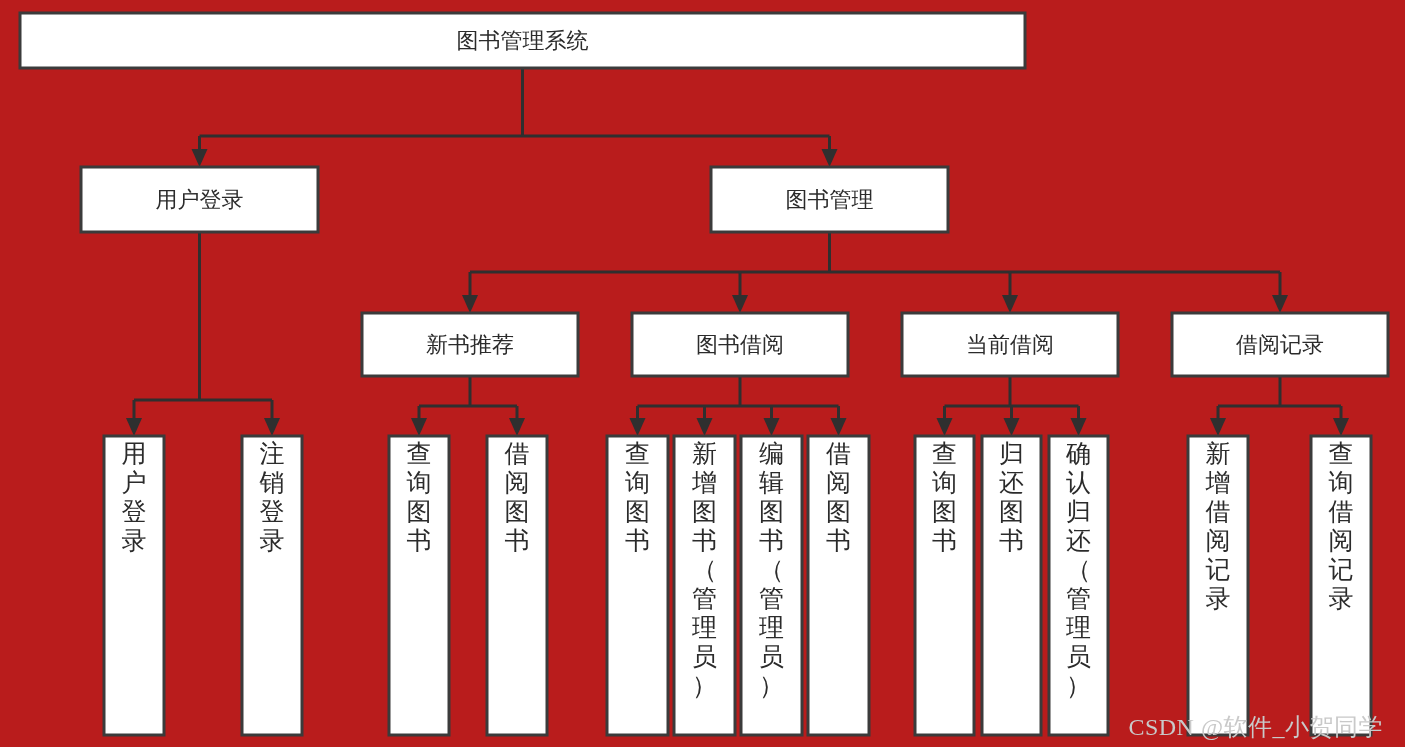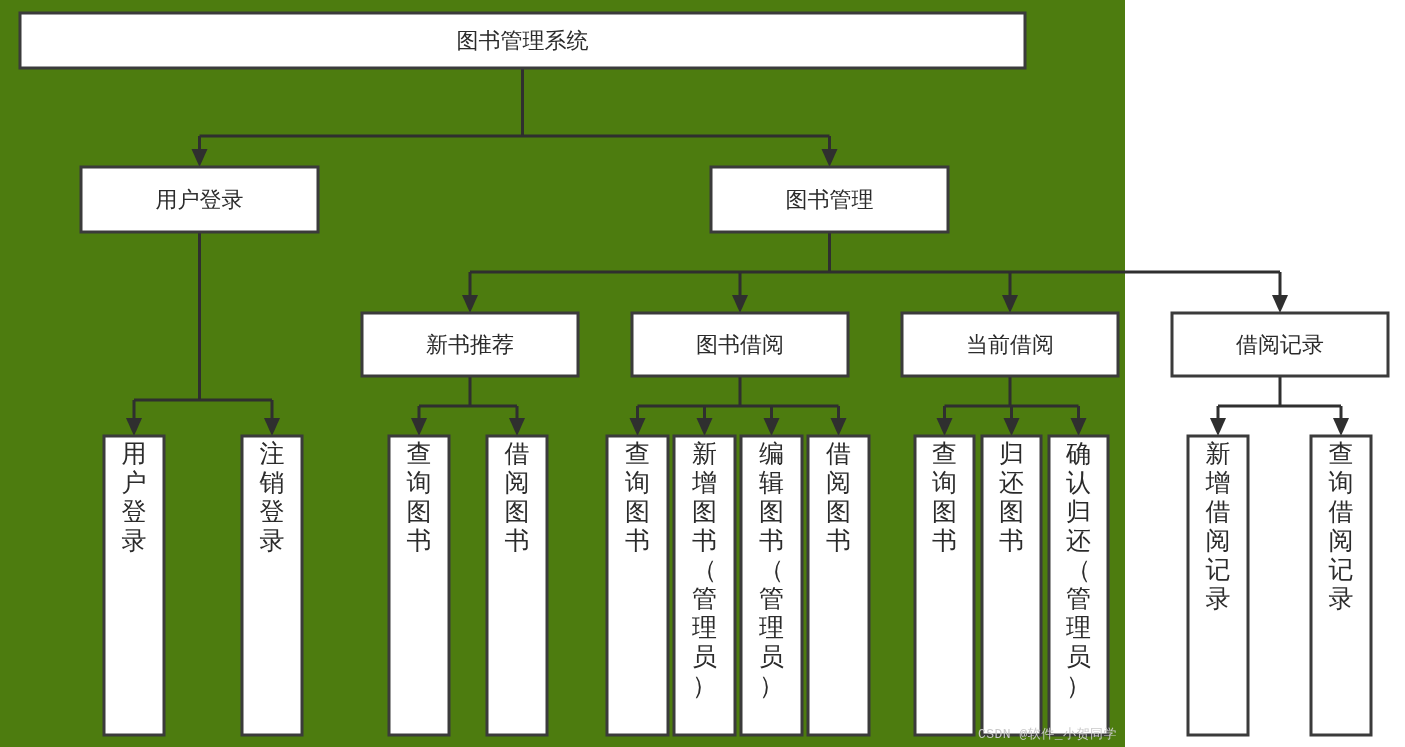--- a/index.html
+++ b/index.html
@@ -1,28 +1,28 @@
 <!DOCTYPE html>
 <html><head>
 <meta charset="utf-8">
 <style>
   html,body{margin:0;padding:0;background:#ffffff;}
   body{width:1405px;height:747px;overflow:hidden;
        font-family:"DejaVu Sans","Liberation Sans",sans-serif;}
-  #diagram-root{position:relative;width:1125px;height:747px;background:#4d7c0f;}
+  #diagram-root{position:relative;width:1405px;height:747px;background:#b91c1c;}
   svg.canvas{position:absolute;left:0;top:0;width:1405px;height:747px;}
   .node-rect{fill:#ffffff;stroke:#3b3b3b;stroke-width:3;}
   .connector{stroke:#2f2f2f;stroke-width:3;fill:none;}
   .arrow-head{fill:#2f2f2f;stroke:none;}
   .node-label{font-family:"DejaVu Sans","Liberation Sans",sans-serif;
               fill:#2b2b2b;font-size:22px;text-anchor:middle;dominant-baseline:middle;}
   .node-label-vert{font-family:"DejaVu Sans","Liberation Sans",sans-serif;
               fill:#2b2b2b;font-size:25px;text-anchor:middle;}
-  .watermark{position:absolute;right:8px;bottom:4px;color:#c9c9c9;
-             font-size:13px;font-family:Liberation Mono, monospace;
+  .watermark{position:absolute;right:22px;bottom:4px;color:#c9c9c9;
+             font-size:24px;font-family:Liberation Serif, serif;
              white-space:nowrap;letter-spacing:.5px;}
 </style>
 </head>
 <body>
 
 <div id="diagram-root">
 
   <svg class="canvas" viewBox="0 0 1405 747">
     <g id="connectors-layer">
         <line x1="522.5" y1="68" x2="522.5" y2="136" class="connector"></line>

